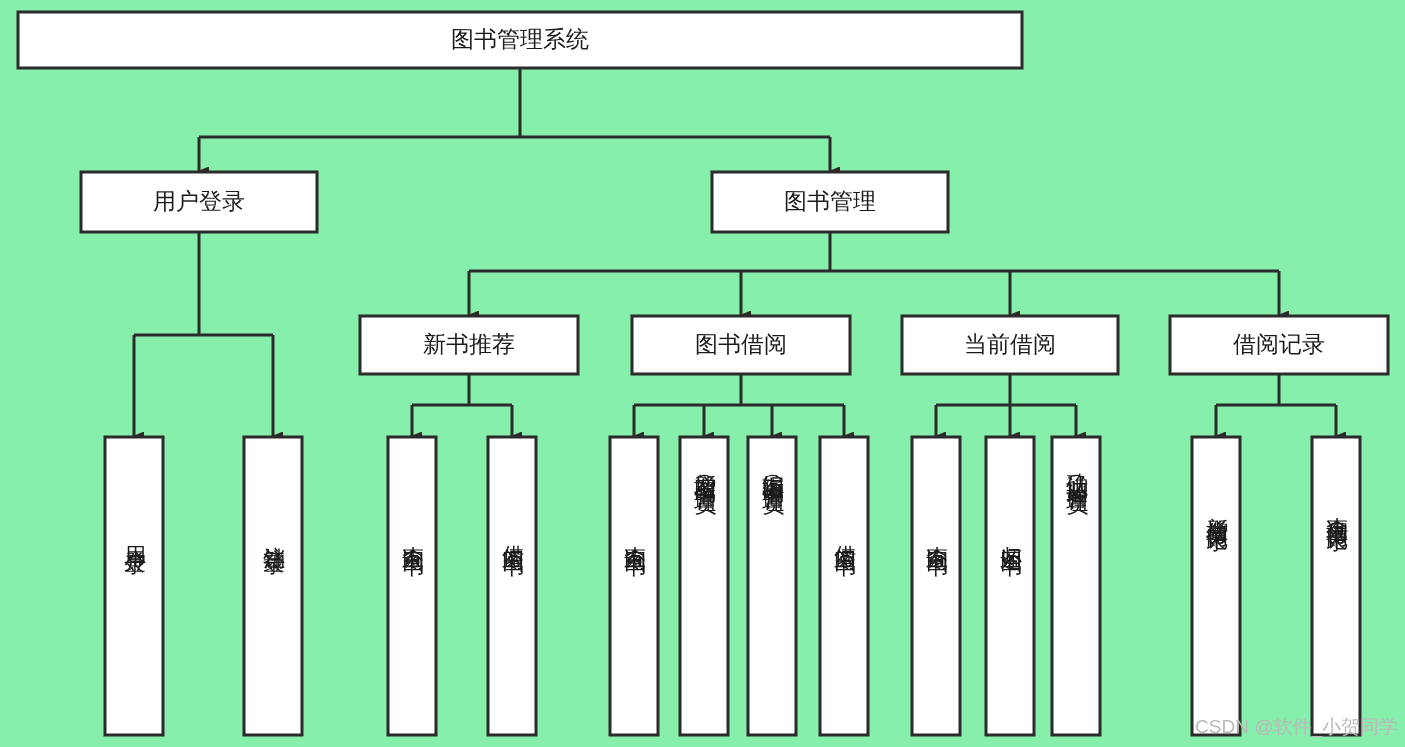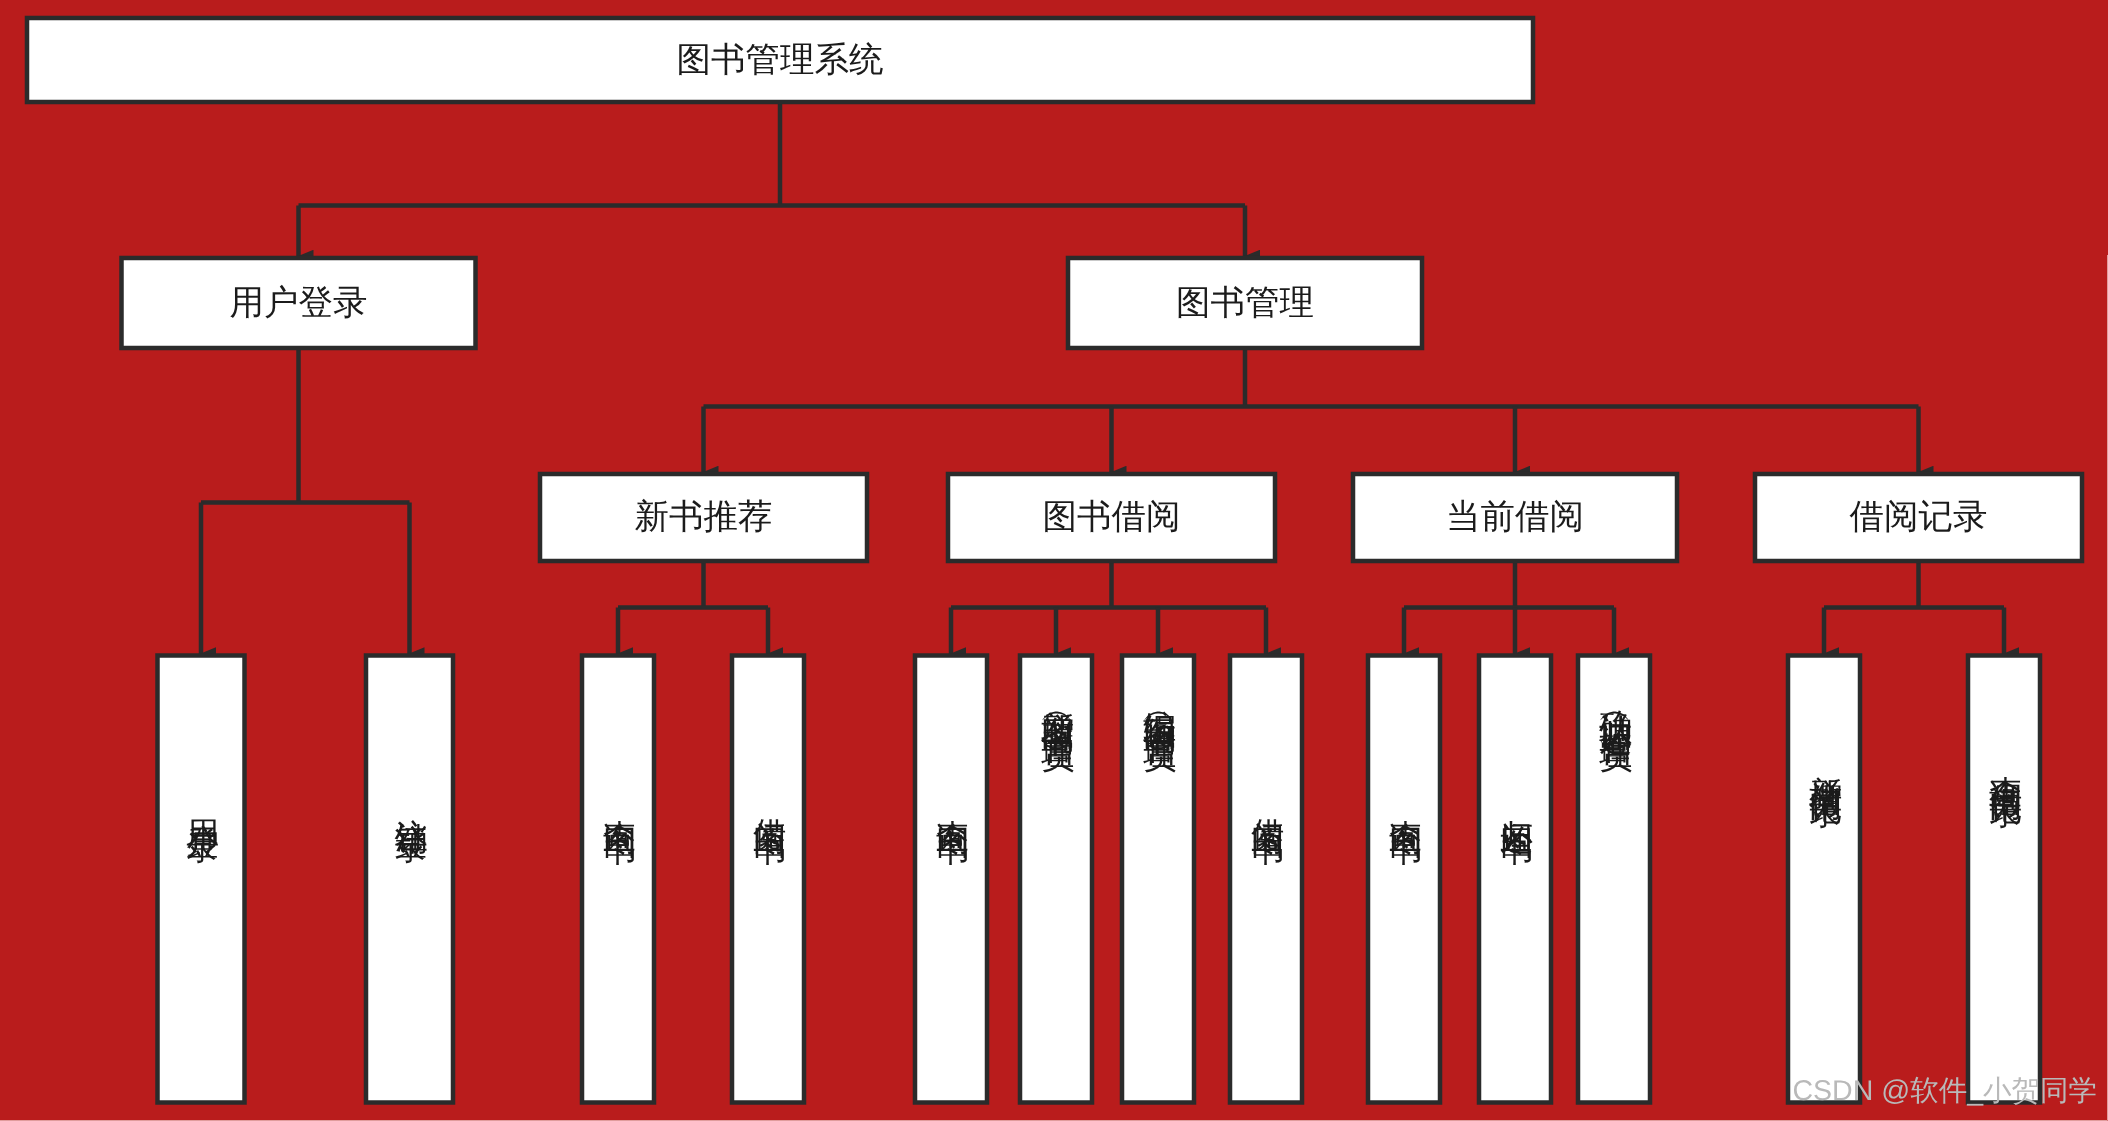--- a/index.html
+++ b/index.html
@@ -8,21 +8,21 @@
     padding: 0;
     background: #ffffff;
   }
   body {
     font-family: "Liberation Sans", "DejaVu Sans", sans-serif;
   }
   #diagram-root {
     position: relative;
     width: 1405px;
     height: 747px;
-    background: #b91c1c;
+    background: #86efac;
     overflow: hidden;
     text-align: right;
   }
   svg#structure-chart {
     position: absolute;
     left: 0;
     top: 0;
     width: 1405px;
     height: 747px;
     display: block;

